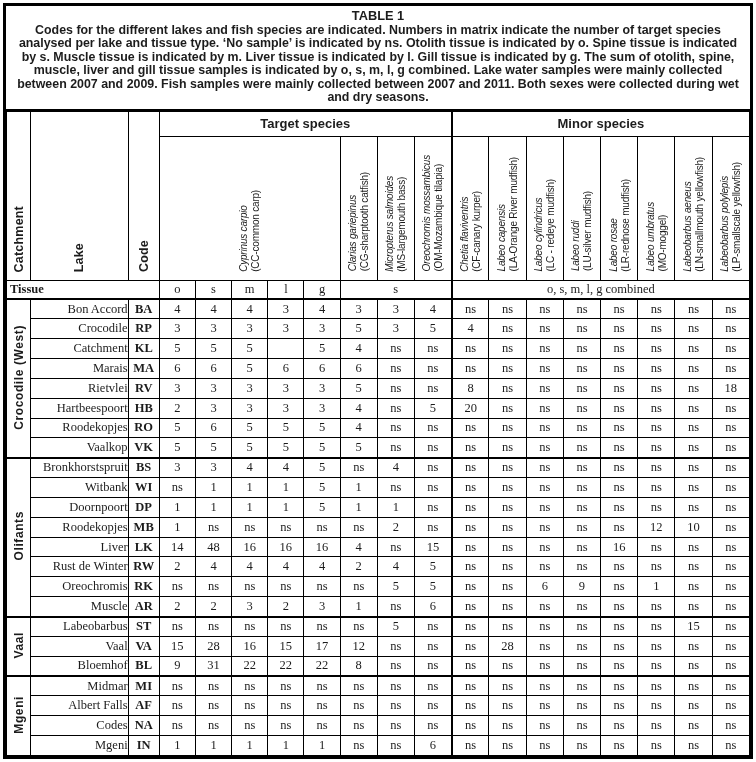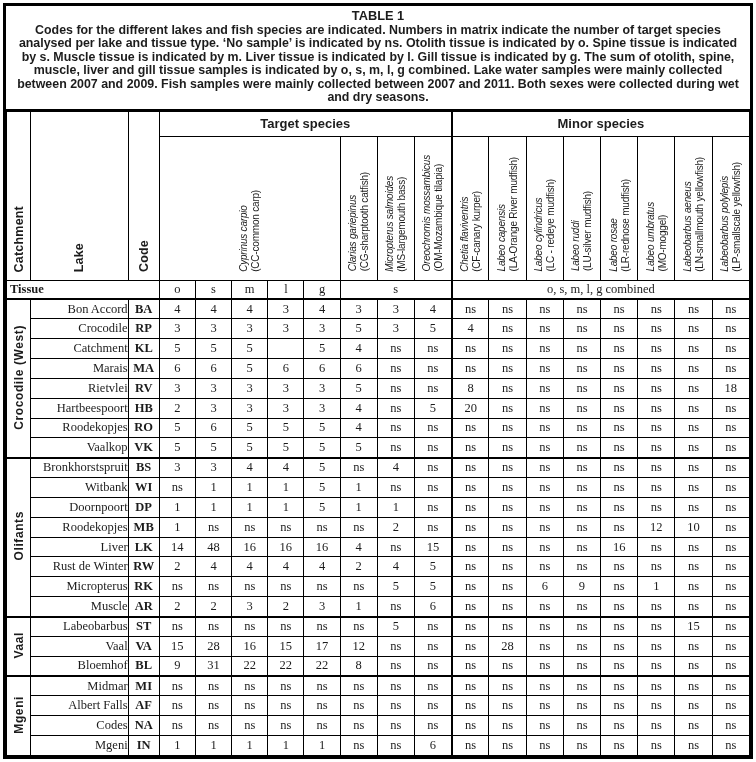--- a/index.html
+++ b/index.html
@@ -379,21 +379,21 @@
           <td class="sep-left">ns</td>
           <td>ns</td>
           <td>ns</td>
           <td>ns</td>
           <td>ns</td>
           <td>ns</td>
           <td>ns</td>
           <td>ns</td>
         </tr>
         <tr>
-          <td class="lake-cell">Micropterus</td>
+          <td class="lake-cell">Oreochromis</td>
           <td class="code-cell">RK</td>
           <td>ns</td>
           <td>ns</td>
           <td>ns</td>
           <td>ns</td>
           <td>ns</td>
           <td>ns</td>
           <td>5</td>
           <td>5</td>
           <td class="sep-left">ns</td>

